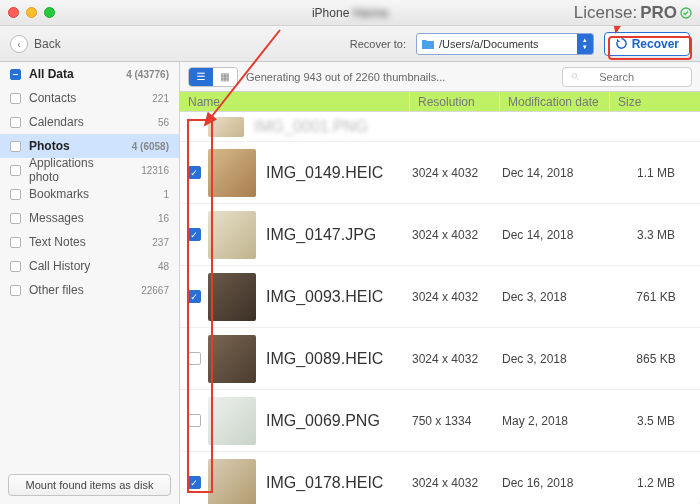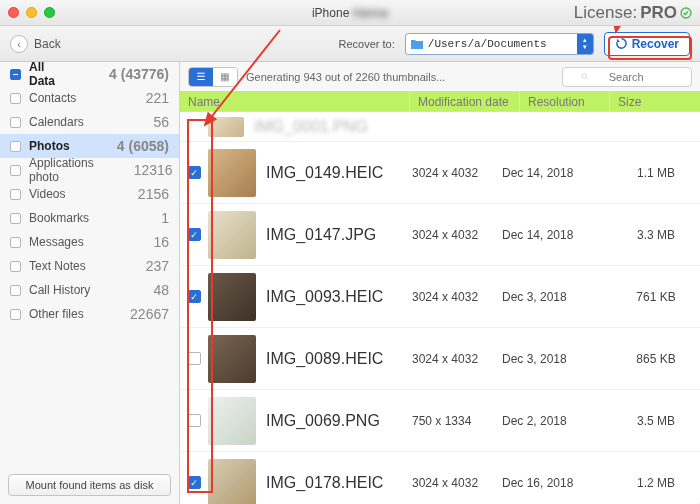--- a/index.html
+++ b/index.html
@@ -17,47 +17,47 @@
   .license { margin-left: auto; font-size: 17px; color: #666; display: flex; align-items: center; gap: 3px; z-index: 2; }
   .license svg { width: 12px; height: 12px; }
 
   .toolbar { height: 36px; background: linear-gradient(#f4f4f4,#e9e9e9); border-bottom: 1px solid #c9c9c9; display: flex; align-items: center; padding: 0 10px; gap: 10px; }
   .back-btn { font-size: 12px; color: #555; display: flex; align-items: center; gap: 6px; cursor: pointer; }
   .back-icon { width: 18px; height: 18px; border: 1px solid #bbb; border-radius: 50%; display: flex; align-items: center; justify-content: center; font-size: 11px; color: #777; background: #fff; }
   .spacer { flex: 1; }
   .recover-to-label { font-size: 11px; color: #555; }
   .path-select { display: flex; align-items: center; background: #fff; border: 1px solid #8aa7d8; border-radius: 3px; height: 22px; font-size: 11px; overflow: hidden; }
   .path-select .folder { width: 14px; height: 14px; margin: 0 4px 0 4px; }
-  .path-select .path-text { padding-right: 30px; color: #333; font-family: Liberation Mono, monospace; }
+  .path-select .path-text { padding-right: 38px; color: #333; }
   .path-select .stepper { width: 16px; background: #2a6fd6; color: #fff; display: flex; flex-direction: column; align-items: center; justify-content: center; font-size: 6px; line-height: 7px; height: 100%; }
   .recover-btn { height: 24px; border: 1px solid #2a6fd6; border-radius: 4px; background: #fff; color: #1a62cf; font-size: 12px; font-weight: 600; padding: 0 10px; display: flex; align-items: center; gap: 4px; cursor: pointer; }
   .recover-btn svg { width: 13px; height: 13px; }
 
   .main { flex: 1; display: flex; overflow: hidden; }
 
   .sidebar { width: 180px; background: #f7f7f7; border-right: 1px solid #d3d3d3; display: flex; flex-direction: column; font-size: 12px; }
   .sidebar .cat { display: flex; align-items: center; height: 24px; padding: 0 10px; cursor: pointer; }
   .sidebar .cat.row { color: #555; }
   .sidebar .cat .cb { width: 11px; height: 11px; border: 1px solid #b5b5b5; border-radius: 2px; margin-right: 8px; background: #fff; flex-shrink: 0; }
   .sidebar .cat.all .cb { background: #2a6fd6; border-color: #2a6fd6; position: relative; }
   .sidebar .cat.all .cb::after { content: ""; position: absolute; left: 2px; top: 4px; width: 5px; height: 1.5px; background: #fff; }
   .sidebar .cat.active { background: #cfe3ff; color: #222; font-weight: 600; }
   .sidebar .cat .name { flex: 1; }
-  .sidebar .cat .count { color: #888; font-size: 14px; margin-left: 40px; }
+  .sidebar .cat .count { color: #888; font-size: 10px; margin-left: 40px; }
   .sidebar .cat.all { font-weight: 700; color: #222; }
   .sidebar-footer { margin-top: auto; padding: 8px; }
   .mount-btn { width: 100%; height: 22px; font-size: 11px; border: 1px solid #c4c4c4; border-radius: 4px; background: linear-gradient(#fdfdfd,#f0f0f0); color: #444; }
 
   .content { flex: 1; display: flex; flex-direction: column; }
   .content-bar { height: 30px; border-bottom: 1px solid #d3d3d3; background: #f7f7f7; display: flex; align-items: center; padding: 0 8px; gap: 8px; }
   .view-toggle { display: flex; border: 1px solid #c4c4c4; border-radius: 4px; overflow: hidden; }
   .view-toggle span { width: 24px; height: 18px; display: flex; align-items: center; justify-content: center; font-size: 10px; color: #888; background: #fff; }
   .view-toggle span.active { background: #2a6fd6; color: #fff; }
   .status-text { font-size: 11px; color: #666; flex: 1; }
-  .search-box { width: 130px; height: 20px; border: 1px solid #cfcfcf; border-radius: 4px; background: #fff; display: flex; align-items: center; padding: 0 18px; gap: 20px; }
+  .search-box { width: 130px; height: 20px; border: 1px solid #cfcfcf; border-radius: 4px; background: #fff; display: flex; align-items: center; padding: 0 8px; gap: 20px; }
   .search-box input { border: none; outline: none; width: 100%; font-size: 11px; color: #666; }
   .search-box svg { width: 11px; height: 11px; opacity: .5; }
 
   .col-headers { height: 20px; border-bottom: 1px solid #d8d8d8; display: flex; font-size: 12px; color: #777; background: #bef264; }
   .colh { padding-left: 8px; border-right: 1px solid #e4e4e4; height: 100%; display: flex; align-items: center; }
   .colh.name { width: 230px; }
   .colh.res { width: 90px; }
   .colh.mod { width: 110px; }
   .colh.size { flex: 1; border-right: none; }
 
@@ -163,25 +163,20 @@
             <span class="name">Photos</span>
             <span class="count">4 (6058)</span>
           </div>
           <div class="cat row">
             <span class="cb"></span>
             <span class="name">Applications photo</span>
             <span class="count">12316</span>
           </div>
           <div class="cat row">
             <span class="cb"></span>
-            <span class="name">Videos</span>
-            <span class="count">2156</span>
-          </div>
-          <div class="cat row">
-            <span class="cb"></span>
             <span class="name">Bookmarks</span>
             <span class="count">1</span>
           </div>
           <div class="cat row">
             <span class="cb"></span>
             <span class="name">Messages</span>
             <span class="count">16</span>
           </div>
           <div class="cat row">
             <span class="cb"></span>
@@ -214,22 +209,22 @@
         <div class="search-box">
           <svg viewBox="0 0 12 12">
               <circle cx="5" cy="5" r="3.5" stroke="#888" fill="none"></circle>
               <line x1="8" y1="8" x2="11" y2="11" stroke="#888"></line>
             </svg>
           <input placeholder="Search" style="">
         </div>
       </div>
       <div class="col-headers">
         <div class="colh name">Name</div>
+        <div class="colh res">Resolution</div>
         <div class="colh mod">Modification date</div>
-        <div class="colh res">Resolution</div>
         <div class="colh size">Size</div>
       </div>
       <div class="rows" id="file-rows">
         <div class="file-row top">
           <div class="chk"></div>
           <div class="thumb" style="background:linear-gradient(135deg,#eadfc8,#c9b48c)"></div>
           <span class="fname" style="filter:blur(2px);color:#bbb">IMG_0001.PNG</span>
         </div>
       <div class="file-row">
             <div class="chk">
@@ -271,21 +266,21 @@
             <span class="mod">Dec 3, 2018</span>
             <span class="size">865 KB</span>
           </div>
           <div class="file-row">
             <div class="chk">
               <span class="cb "></span>
             </div>
             <div class="thumb" style="background:linear-gradient(135deg,#eef0ee,#c8d4c8)"></div>
             <span class="fname">IMG_0069.PNG</span>
             <span class="res">750 x 1334</span>
-            <span class="mod">Dec 2, 2018</span>
+            <span class="mod">May 2, 2018</span>
             <span class="size">3.5 MB</span>
           </div>
           <div class="file-row">
             <div class="chk">
               <span class="cb on">✓</span>
             </div>
             <div class="thumb" style="background:linear-gradient(135deg,#d9cdb4,#b19a6f)"></div>
             <span class="fname">IMG_0178.HEIC</span>
             <span class="res">3024 x 4032</span>
             <span class="mod">Dec 16, 2018</span>

